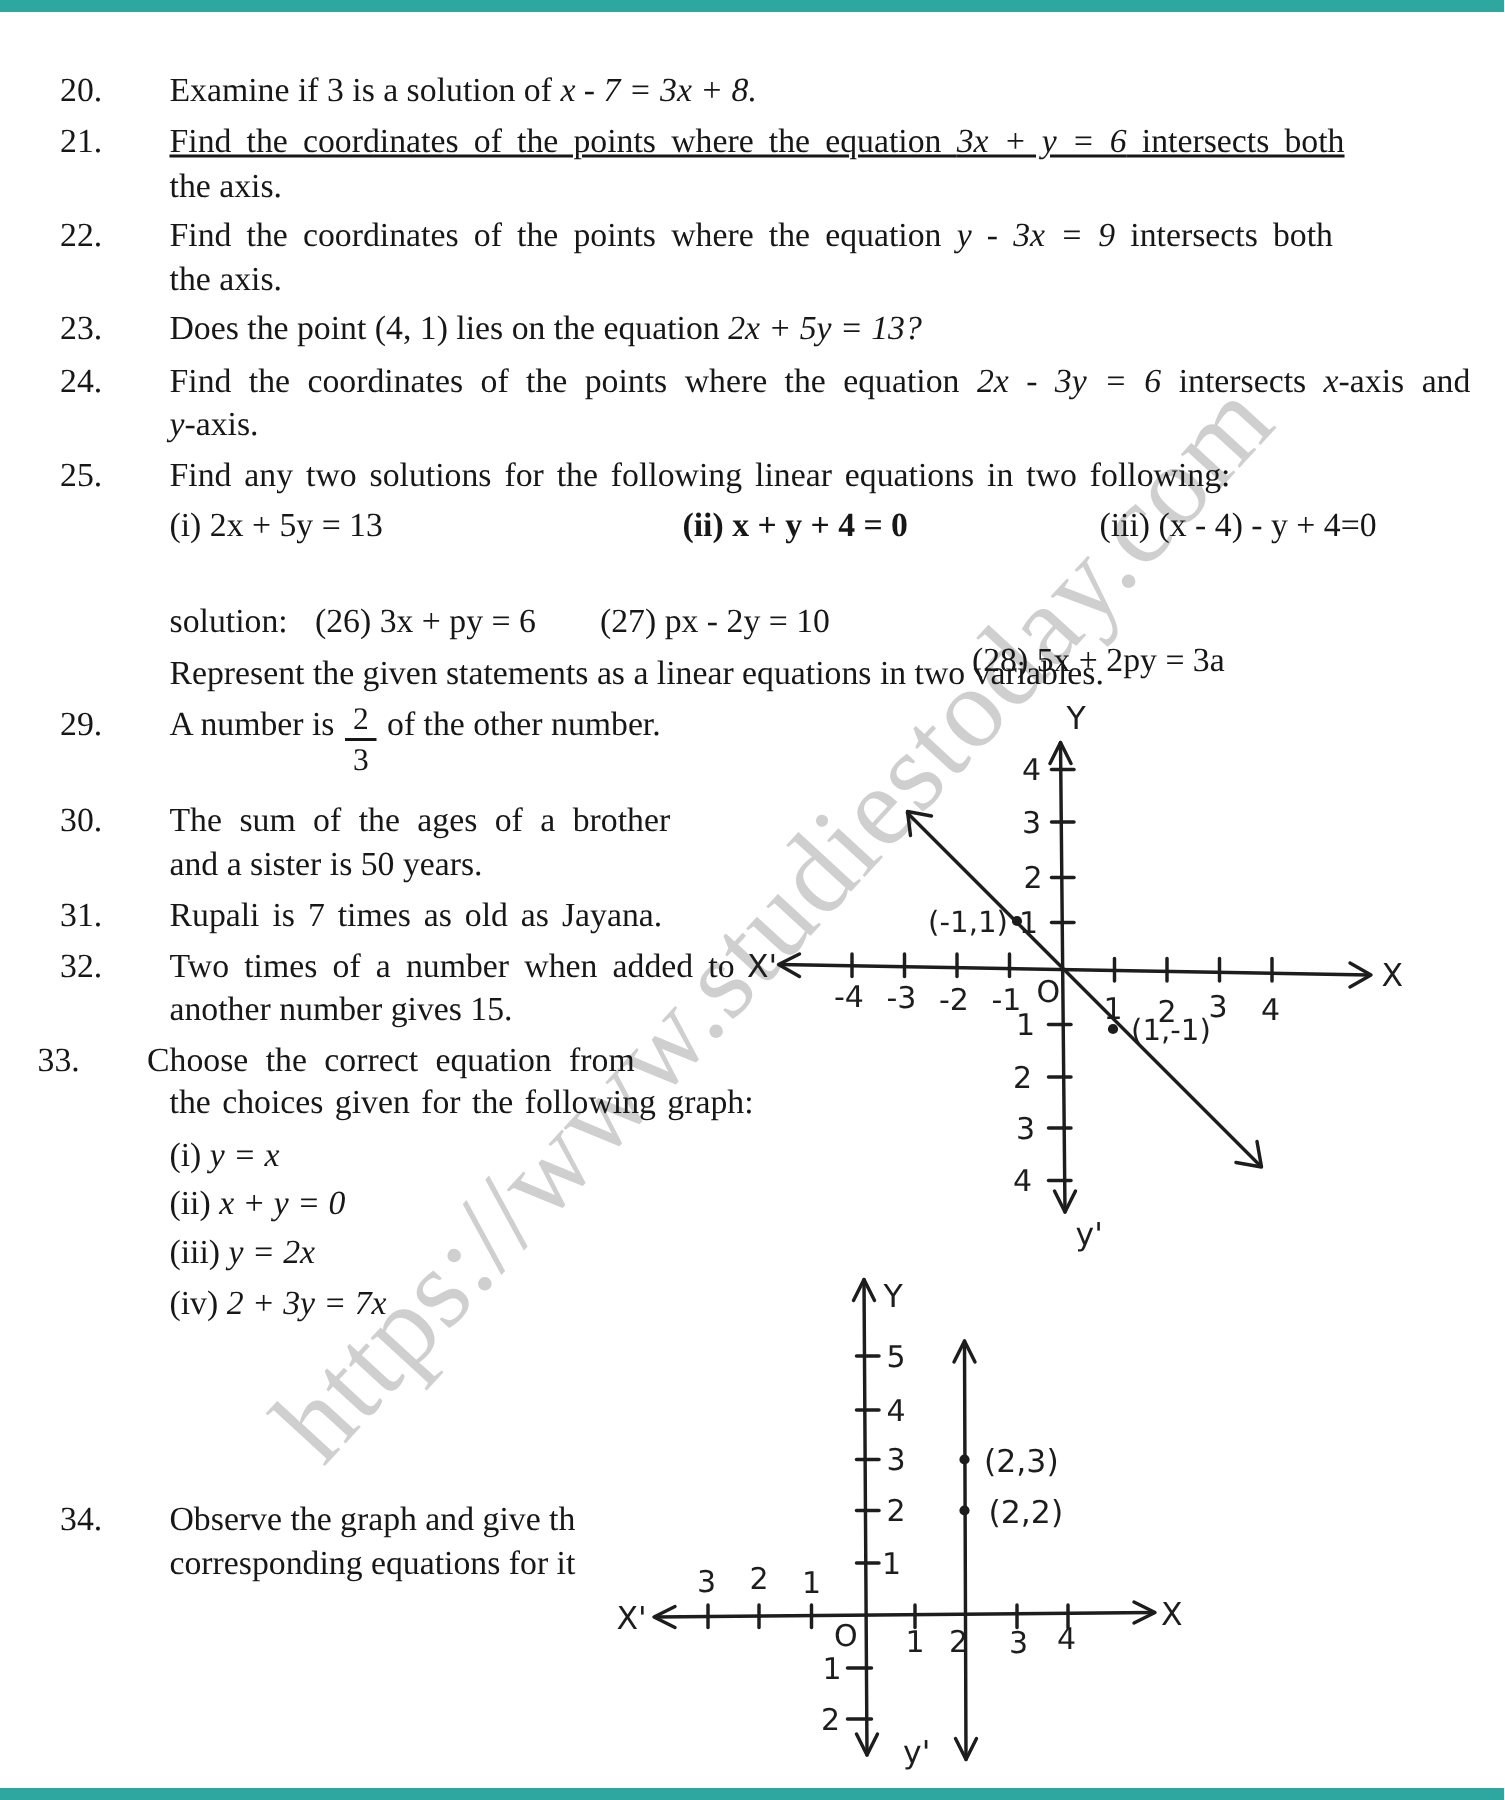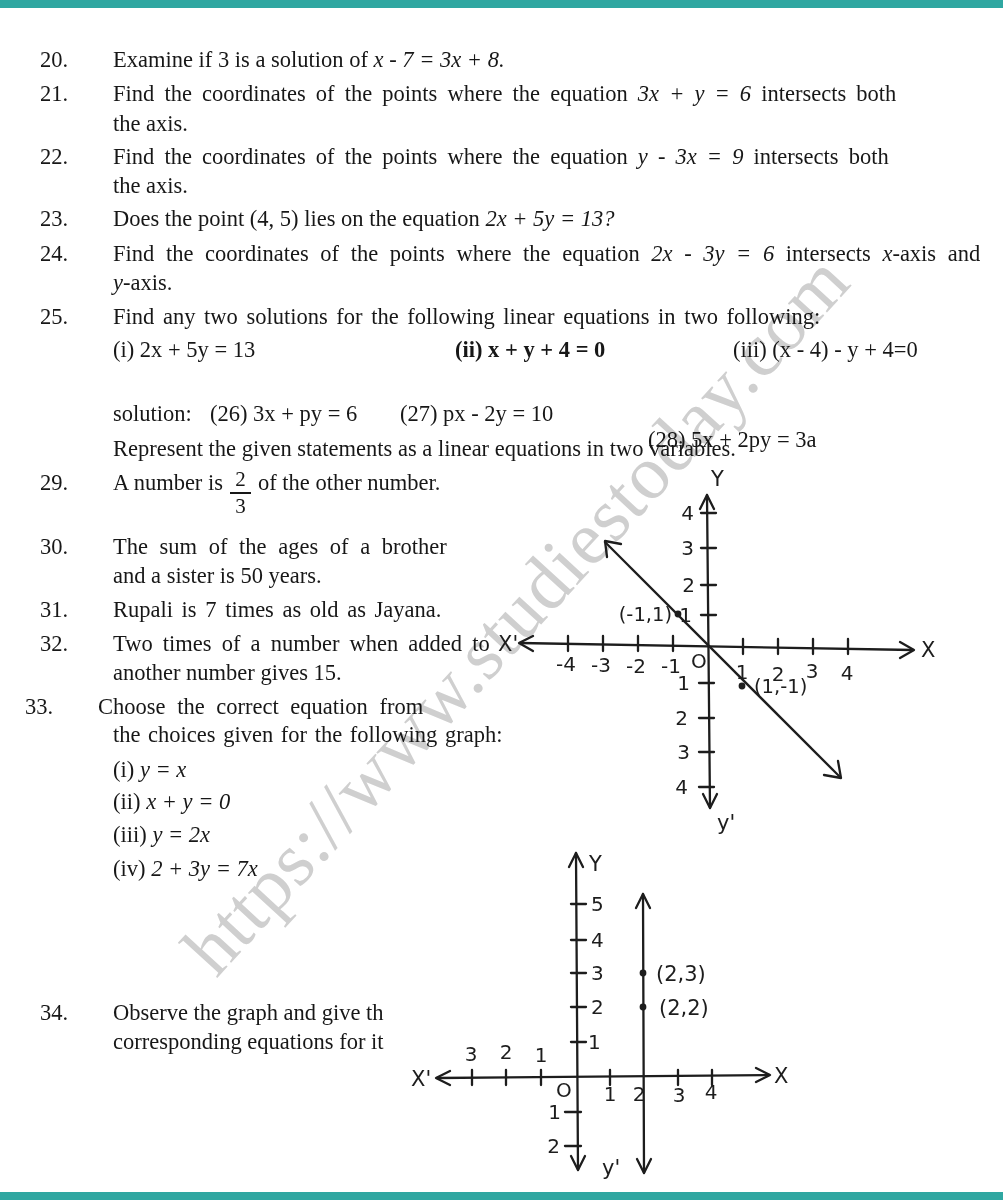--- a/index.html
+++ b/index.html
@@ -32,36 +32,36 @@
 
   <div class="bar top"></div>
   <div class="bar bottom"></div>
 
   <div class="wm">https://www.studiestoday.com</div>
 
   <div class="row" style="left:40px;top:46px;">
     <span class="num">20.</span><span>Examine if 3 is a solution of </span><span class="eq">x - 7 = 3x + 8.</span>
   </div>
 
-  <div class="row js4" style="left:40px;top:80px;">
+  <div class="row js4" style="left:40px;top:80px;text-decoration:underline;">
     <span class="num">21.</span><span>Find the coordinates of the points where the equation </span><span class="eq">3x + y = 6</span><span> intersects both</span>
   </div>
   <div class="row" style="left:113px;top:110px;">
     <span>the axis.</span>
   </div>
 
   <div class="row js4" style="left:40px;top:143px;">
     <span class="num">22.</span><span>Find the coordinates of the points where the equation </span><span class="eq">y - 3x = 9</span><span> intersects both</span>
   </div>
   <div class="row" style="left:113px;top:172px;">
     <span>the axis.</span>
   </div>
 
   <div class="row" style="left:40px;top:205px;">
-    <span class="num">23.</span><span>Does the point (4, 5) lies on the equation </span><span class="eq">2x + 5y = 13?</span>
+    <span class="num">23.</span><span>Does the point (4, 1) lies on the equation </span><span class="eq">2x + 5y = 13?</span>
   </div>
 
   <div class="row js5" style="left:40px;top:240px;">
     <span class="num">24.</span><span>Find the coordinates of the points where the equation </span><span class="eq">2x - 3y = 6</span><span> intersects </span><span class="eq">x</span><span>-axis and</span>
   </div>
   <div class="row" style="left:113px;top:269px;">
     <span class="eq">y</span><span>-axis.</span>
   </div>
 
   <div class="row js3" style="left:40px;top:303px;">

